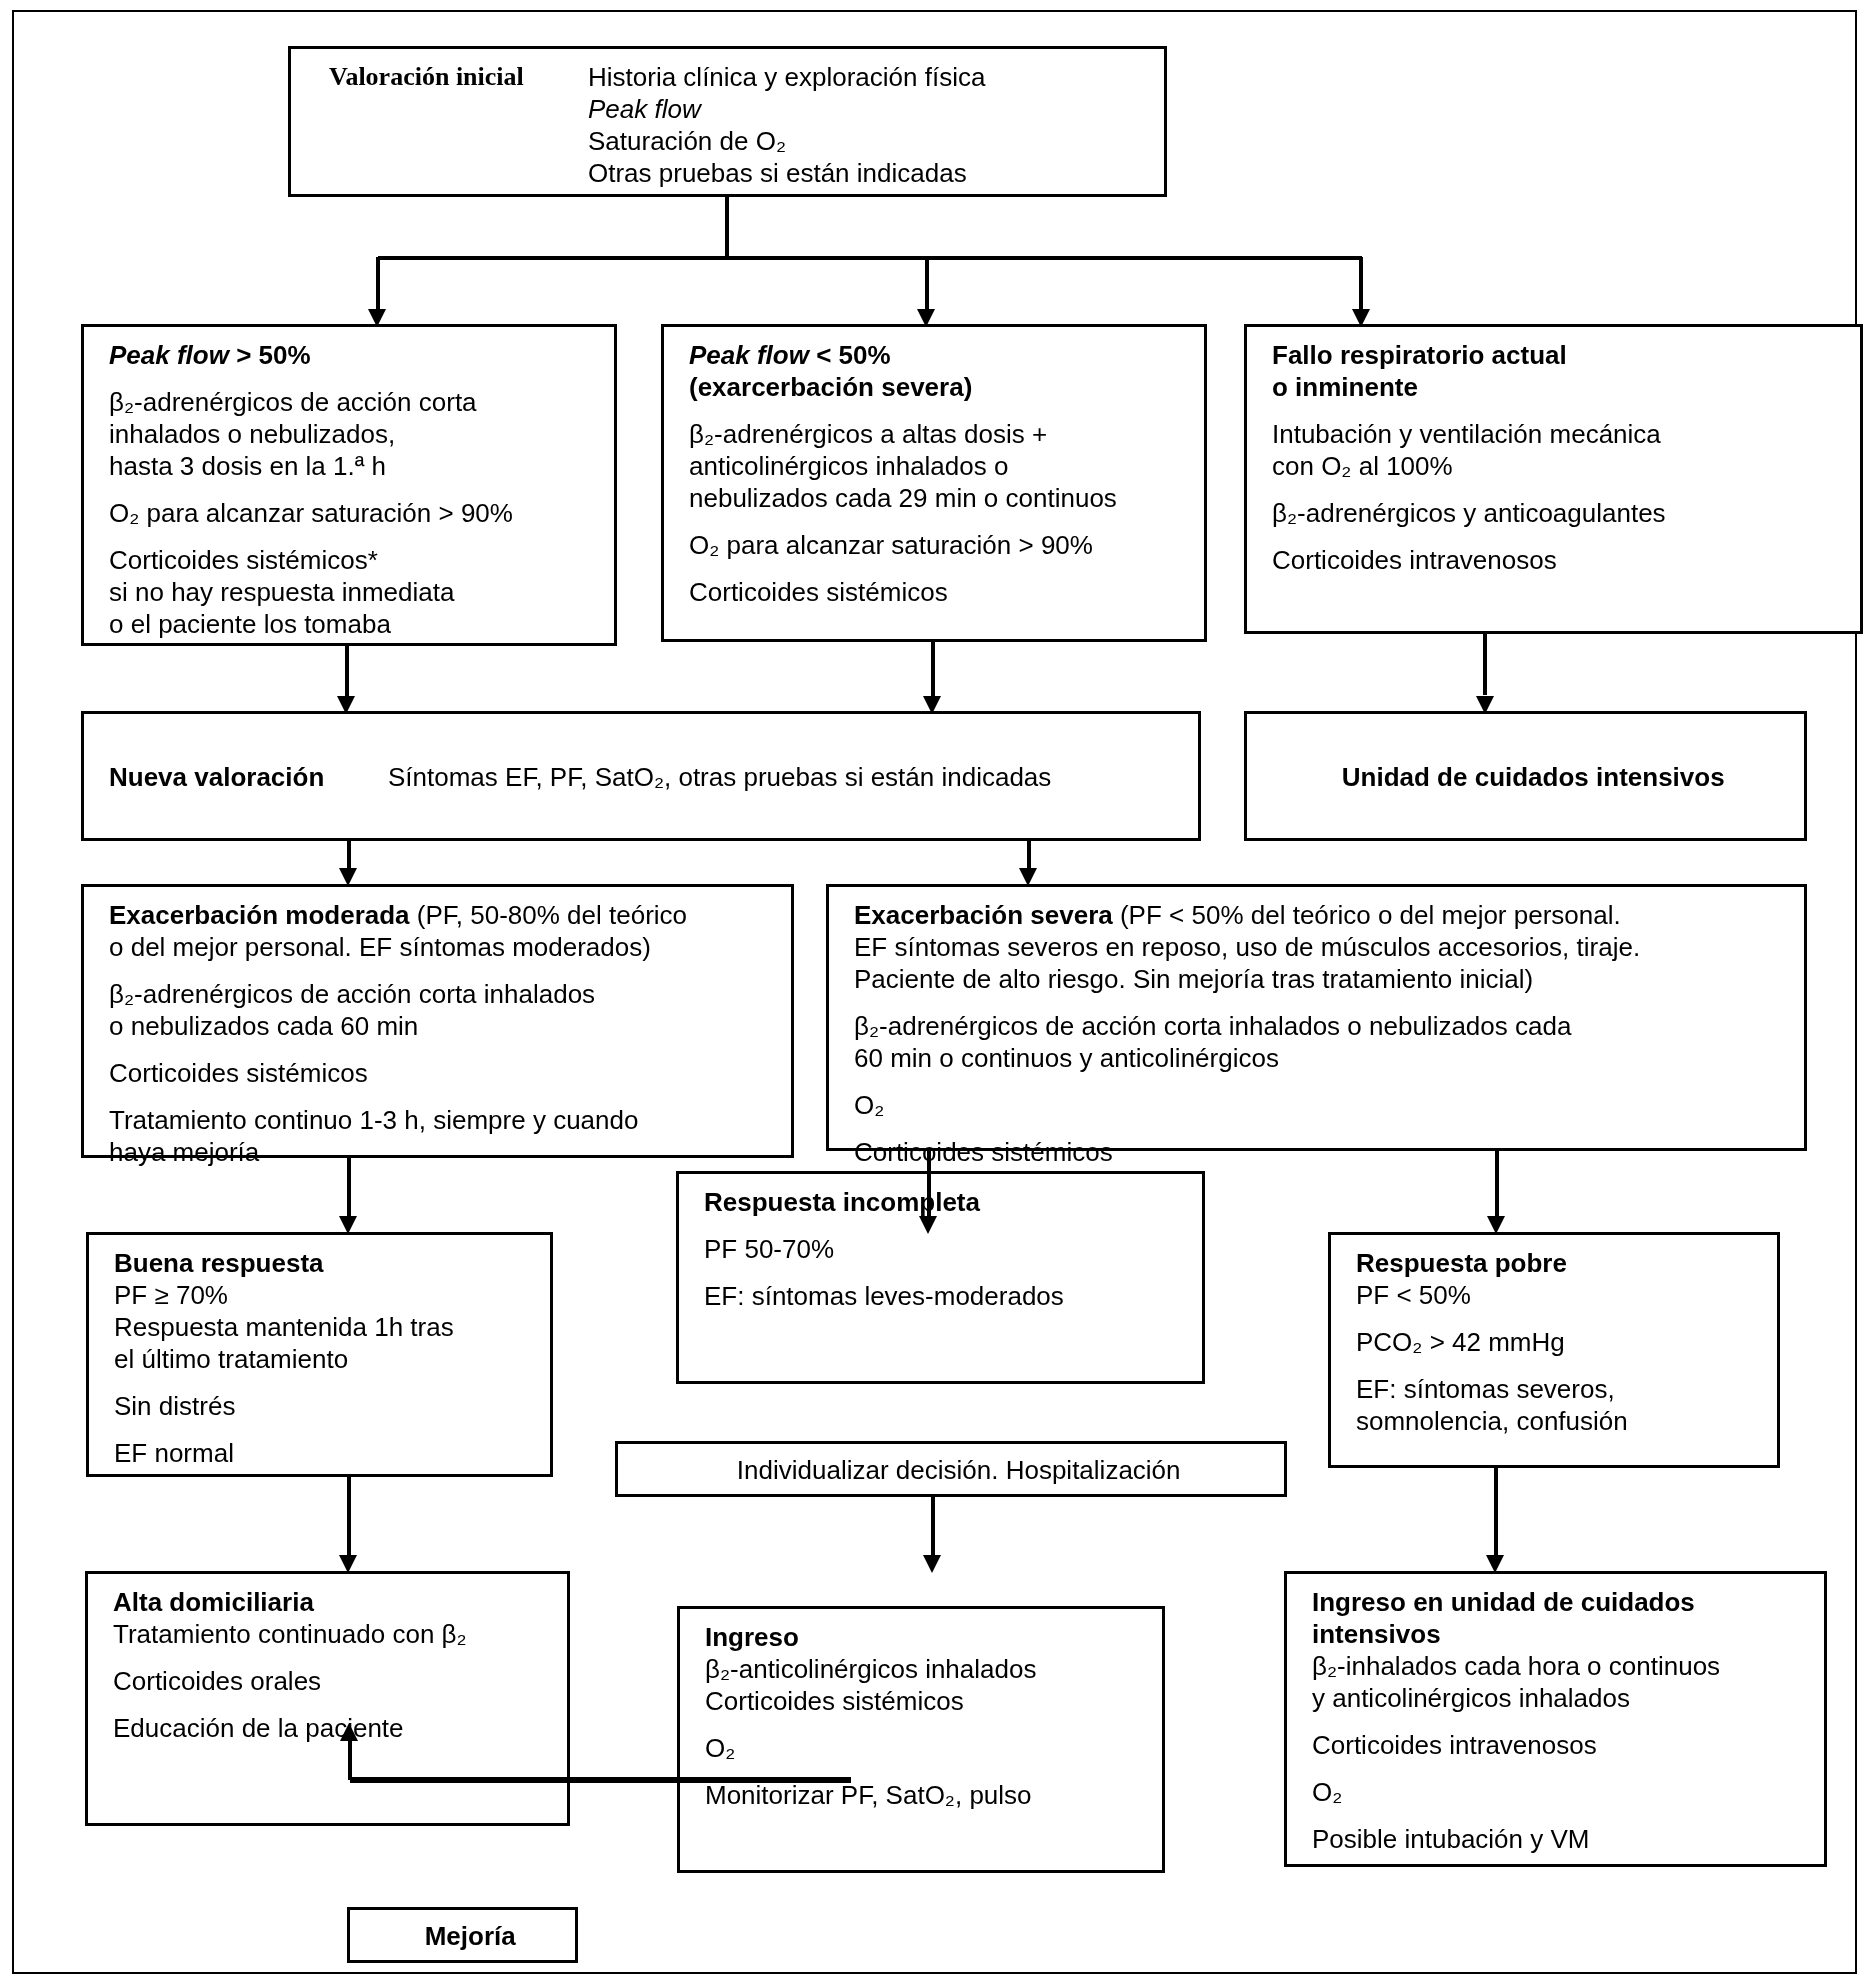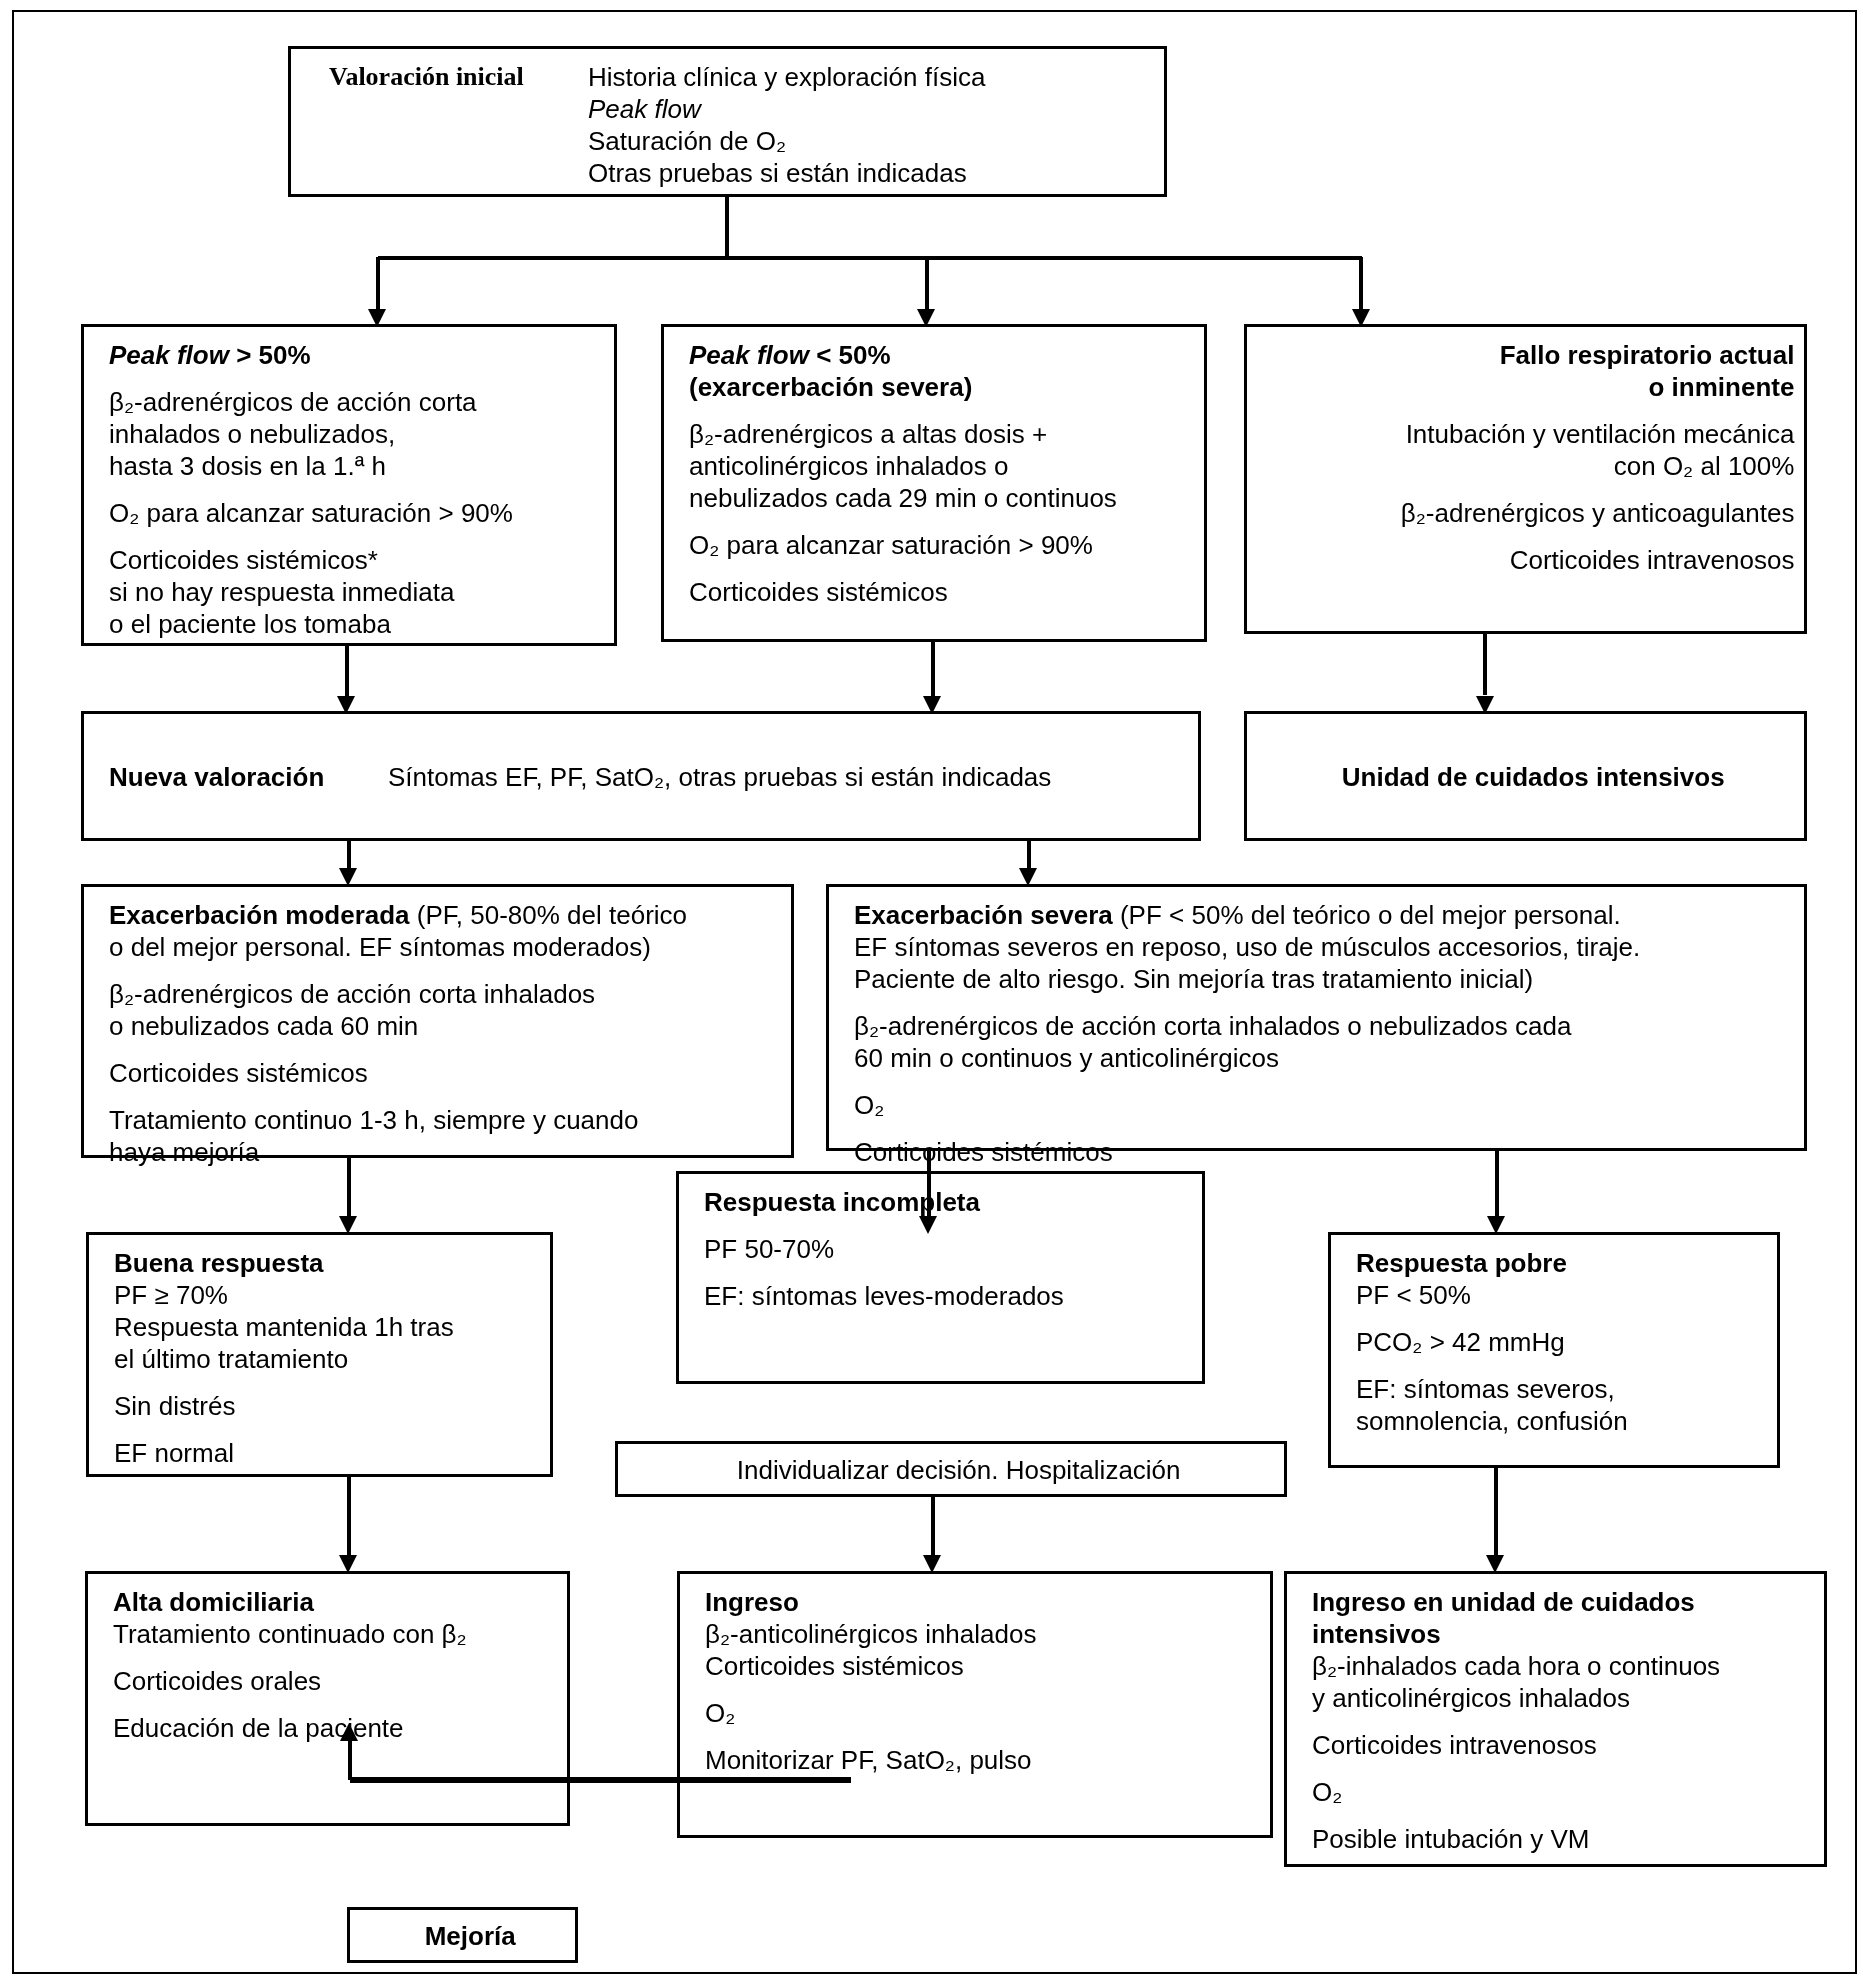--- a/index.html
+++ b/index.html
@@ -54,21 +54,21 @@
       <div class="lines">
         <div class="line"><span class="bi">Peak flow </span><span class="b">&lt; 50%</span></div>
         <div class="line"><span class="b">(exarcerbación severa)</span></div>
         <div class="line mt"><span>β₂-adrenérgicos a altas dosis +</span></div>
         <div class="line"><span>anticolinérgicos inhalados o</span></div>
         <div class="line"><span>nebulizados cada 29 min o continuos</span></div>
         <div class="line mt"><span>O₂ para alcanzar saturación &gt; 90%</span></div>
         <div class="line mt"><span>Corticoides sistémicos</span></div>
       </div>
     </div>
-    <div class="box" style="left: 1244px; top: 324px; width: 563px; height: 310px; text-align: right;">
+    <div class="box" style="left: 1244px; top: 324px; width: 619px; height: 310px;">
       <div class="lines">
         <div class="line"><span class="b">Fallo respiratorio actual</span></div>
         <div class="line"><span class="b">o inminente</span></div>
         <div class="line mt"><span>Intubación y ventilación mecánica</span></div>
         <div class="line"><span>con O₂ al 100%</span></div>
         <div class="line mt"><span>β₂-adrenérgicos y anticoagulantes</span></div>
         <div class="line mt"><span>Corticoides intravenosos</span></div>
       </div>
     </div>
     <div class="box vcenter" style="left: 81px; top: 711px; width: 1120px; height: 130px;">
@@ -136,21 +136,21 @@
       </div>
     </div>
     <div class="box" style="left: 85px; top: 1571px; width: 485px; height: 255px;">
       <div class="lines">
         <div class="line"><span class="b">Alta domiciliaria</span></div>
         <div class="line"><span>Tratamiento continuado con β₂</span></div>
         <div class="line mt"><span>Corticoides orales</span></div>
         <div class="line mt"><span>Educación de la paciente</span></div>
       </div>
     </div>
-    <div class="box" style="left: 677px; top: 1571px; width: 596px; height: 267px;">
+    <div class="box" style="left: 677px; top: 1606px; width: 488px; height: 267px;">
       <div class="lines">
         <div class="line"><span class="b">Ingreso</span></div>
         <div class="line"><span>β₂-anticolinérgicos inhalados</span></div>
         <div class="line"><span>Corticoides sistémicos</span></div>
         <div class="line mt"><span>O₂</span></div>
         <div class="line mt"><span>Monitorizar PF, SatO₂, pulso</span></div>
       </div>
     </div>
     <div class="box" style="left: 1284px; top: 1571px; width: 543px; height: 296px;">
       <div class="lines">

